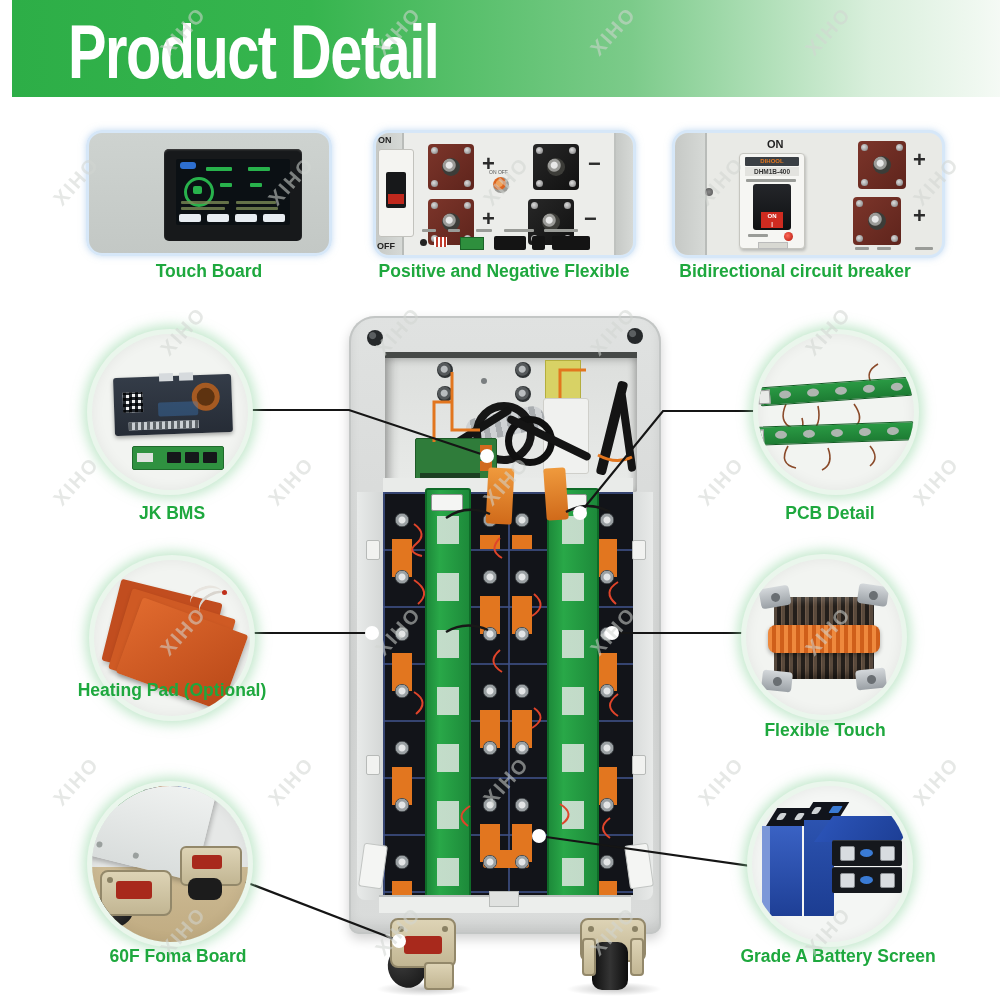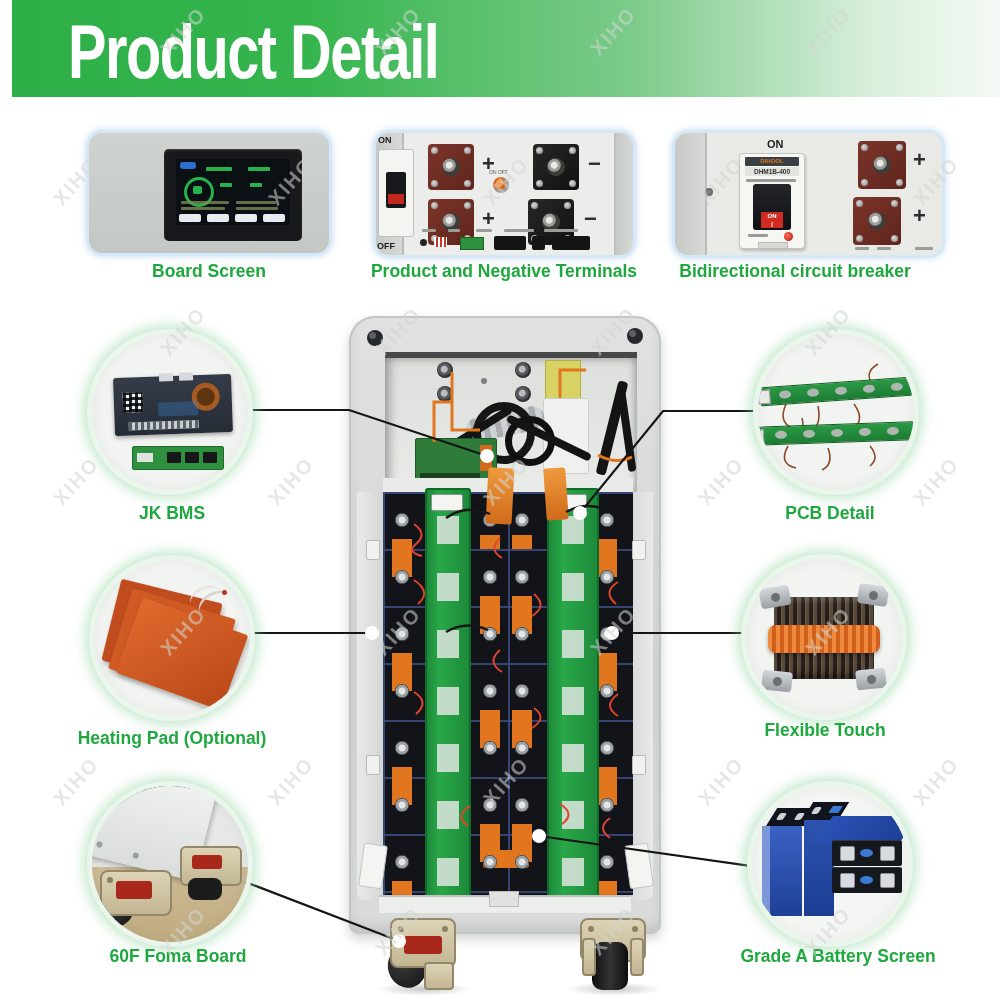--- a/index.html
+++ b/index.html
@@ -139,21 +139,21 @@
       <div class="abs trow" style="left:60px;top:42px;width:40px;"></div>
       <div class="abs trow" style="left:5px;top:48px;width:44px;"></div>
       <div class="abs trow" style="left:60px;top:48px;width:42px;"></div>
       <div class="abs tbtn" style="left:3px;"></div>
       <div class="abs tbtn" style="left:31px;"></div>
       <div class="abs tbtn" style="left:59px;"></div>
       <div class="abs tbtn" style="left:87px;"></div>
     </div>
   </div>
 </div>
-<div class="abs cap" style="left:59px;top:261px;width:300px;">Board Screen</div>
+<div class="abs cap" style="left:59px;top:261px;width:300px;">Touch Board</div>
 
 <div class="abs photo" id="photo2">
   <div class="abs doorstrip" style="left:0;top:0;width:26px;height:122px;border-right:2px solid #b9bcb9;"></div>
   <div class="abs" style="left:2px;top:2px;font-size:9px;font-weight:bold;color:#222;">ON</div>
   <div class="abs" style="left:1px;top:108px;font-size:9px;font-weight:bold;color:#222;">OFF</div>
   <div class="abs" style="left:2px;top:16px;width:34px;height:86px;background:#f4f4f1;border:1px solid #c2c2bd;border-radius:3px;">
     <div class="abs" style="left:7px;top:22px;width:20px;height:36px;background:#17181a;border-radius:2px;"></div>
     <div class="abs" style="left:9px;top:44px;width:16px;height:10px;background:#c0281d;"></div>
   </div>
   <div class="abs flange maroon" style="left:52px;top:11px;width:46px;height:46px;">
@@ -197,21 +197,21 @@
   <div class="abs microbar" style="left:168px;top:96px;width:34px;"></div>
   <div class="abs" style="left:44px;top:106px;width:7px;height:7px;border-radius:50%;background:#222;"></div>
   <div class="abs" style="left:58px;top:104px;width:13px;height:10px;background:#c03a2a;background-image:repeating-linear-gradient(90deg,#fff 0 2px,transparent 2px 4px);"></div>
   <div class="abs" style="left:84px;top:104px;width:22px;height:11px;background:#2e8f3d;border:1px solid #1c6428;"></div>
   <div class="abs port" style="left:118px;top:103px;width:32px;height:14px;"></div>
   <div class="abs port" style="left:156px;top:103px;width:13px;height:14px;"></div>
   <div class="abs port" style="left:176px;top:103px;width:38px;height:14px;"></div>
   <div class="abs" style="left:238px;top:0;width:2px;height:122px;background:#bfc2bf;"></div>
   <div class="abs doorstrip" style="left:240px;top:0;width:17px;height:122px;"></div>
 </div>
-<div class="abs cap" style="left:354px;top:261px;width:300px;">Product and Negative Terminals</div>
+<div class="abs cap" style="left:354px;top:261px;width:300px;">Positive and Negative Flexible</div>
 
 <div class="abs photo" id="photo3">
   <div class="abs doorstrip" style="left:0;top:0;width:30px;height:122px;border-right:2px solid #b9bcb9;"></div>
   <div class="abs" style="left:30px;top:55px;width:8px;height:8px;border-radius:50%;background:radial-gradient(circle,#888,#555);"></div>
   <div class="abs" style="left:92px;top:5px;font-size:11px;font-weight:bold;color:#222;">ON</div>
   <div class="abs" style="left:64px;top:20px;width:64px;height:94px;background:#f6f6f3;border:1px solid #c6c6c0;border-radius:4px;box-shadow:1px 2px 3px rgba(0,0,0,.2);">
     <div class="abs" style="left:5px;top:3px;width:54px;height:9px;background:#3a3f44;border-radius:1px;color:#e2761f;font-size:6px;font-weight:bold;line-height:9px;text-align:center;">DIHOOL</div>
     <div class="abs" style="left:5px;top:13px;width:54px;height:9px;background:#e3e3df;font-size:6.5px;font-weight:bold;color:#333;line-height:9px;text-align:center;">DHM1B-400</div>
     <div class="abs microbar" style="left:6px;top:25px;width:50px;"></div>
     <div class="abs" style="left:13px;top:30px;width:38px;height:46px;background:linear-gradient(#24262a,#0f1012);border-radius:3px;">
@@ -347,21 +347,21 @@
 <div class="abs cap" style="left:22px;top:503px;width:300px;">JK BMS</div>
 
 <div class="abs circle" style="left:94px;top:560px;">
   <div class="abs pad" style="left:16px;top:30px;width:104px;height:84px;background:#c14d1f;transform:rotate(14deg);"></div>
   <div class="abs pad" style="left:24px;top:42px;width:108px;height:84px;background:#cf5a24;transform:rotate(17deg);"></div>
   <div class="abs pad" style="left:32px;top:54px;width:112px;height:80px;background:linear-gradient(130deg,#e06a2e,#b94818);transform:rotate(20deg);"></div>
   <div class="abs wirearc" style="left:96px;top:26px;transform:rotate(-18deg);"></div>
   <div class="abs wirearc" style="left:104px;top:32px;transform:rotate(-30deg);border-top-color:#d9d5ce;"></div>
   <div class="abs" style="left:128px;top:30px;width:5px;height:5px;border-radius:50%;background:#c0301a;"></div>
 </div>
-<div class="abs cap" style="left:22px;top:728px;width:300px;">Heating Pad (Optional)</div>
+<div class="abs cap" style="left:22px;top:680px;width:300px;">Heating Pad (Optional)</div>
 
 <div class="abs circle" style="left:92px;top:786px;background:linear-gradient(180deg,#e6e8e7 0 52%,#cdbb95 52%,#c0ab81 100%);">
   <div class="abs" style="left:50px;top:-8px;width:34px;height:38px;background:#14161a;transform:rotate(14deg);"></div>
   <div class="abs" style="left:28px;top:0px;width:22px;height:28px;background:#2f9140;transform:rotate(14deg);"></div>
   <div class="abs" style="left:84px;top:-6px;width:12px;height:32px;background:#2a52b5;transform:rotate(14deg);"></div>
   <div class="abs" style="left:64px;top:-2px;width:12px;height:9px;background:#e2761f;transform:rotate(14deg);"></div>
   <div class="abs" style="left:-8px;top:-16px;width:124px;height:98px;background:linear-gradient(#f1f3f2,#d9dddc);border-radius:4px;transform:rotate(14deg);box-shadow:2px 3px 5px rgba(0,0,0,.25);">
     <div class="abs" style="left:20px;bottom:10px;width:6px;height:6px;border-radius:50%;background:#9aa09e;"></div>
     <div class="abs" style="left:58px;bottom:8px;width:6px;height:6px;border-radius:50%;background:#9aa09e;"></div>
   </div>

